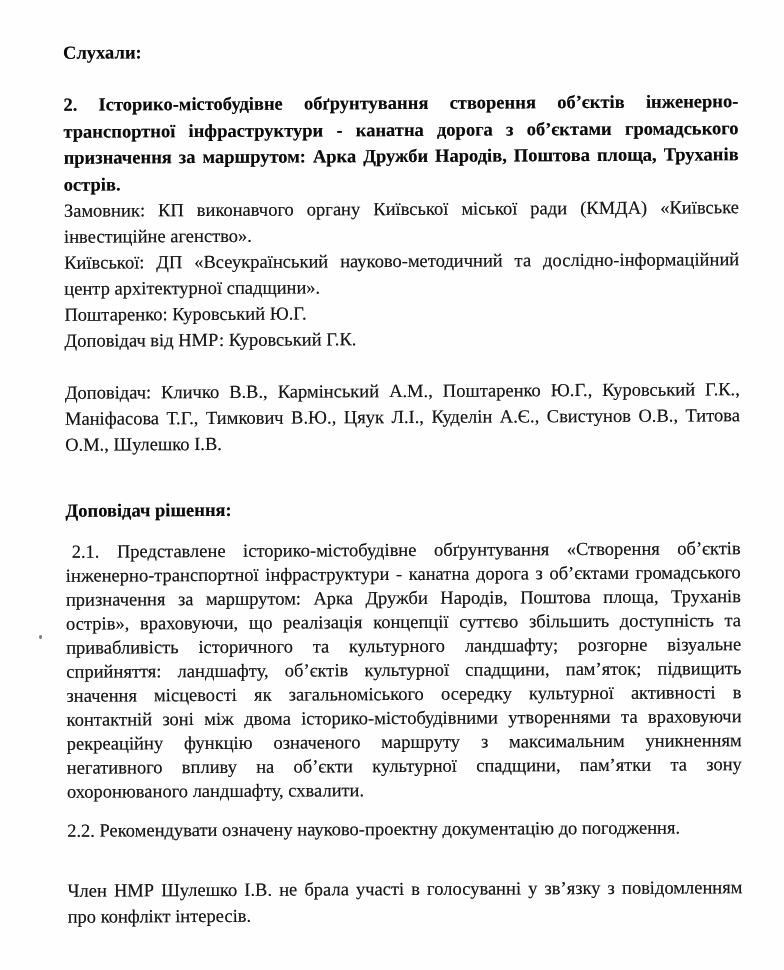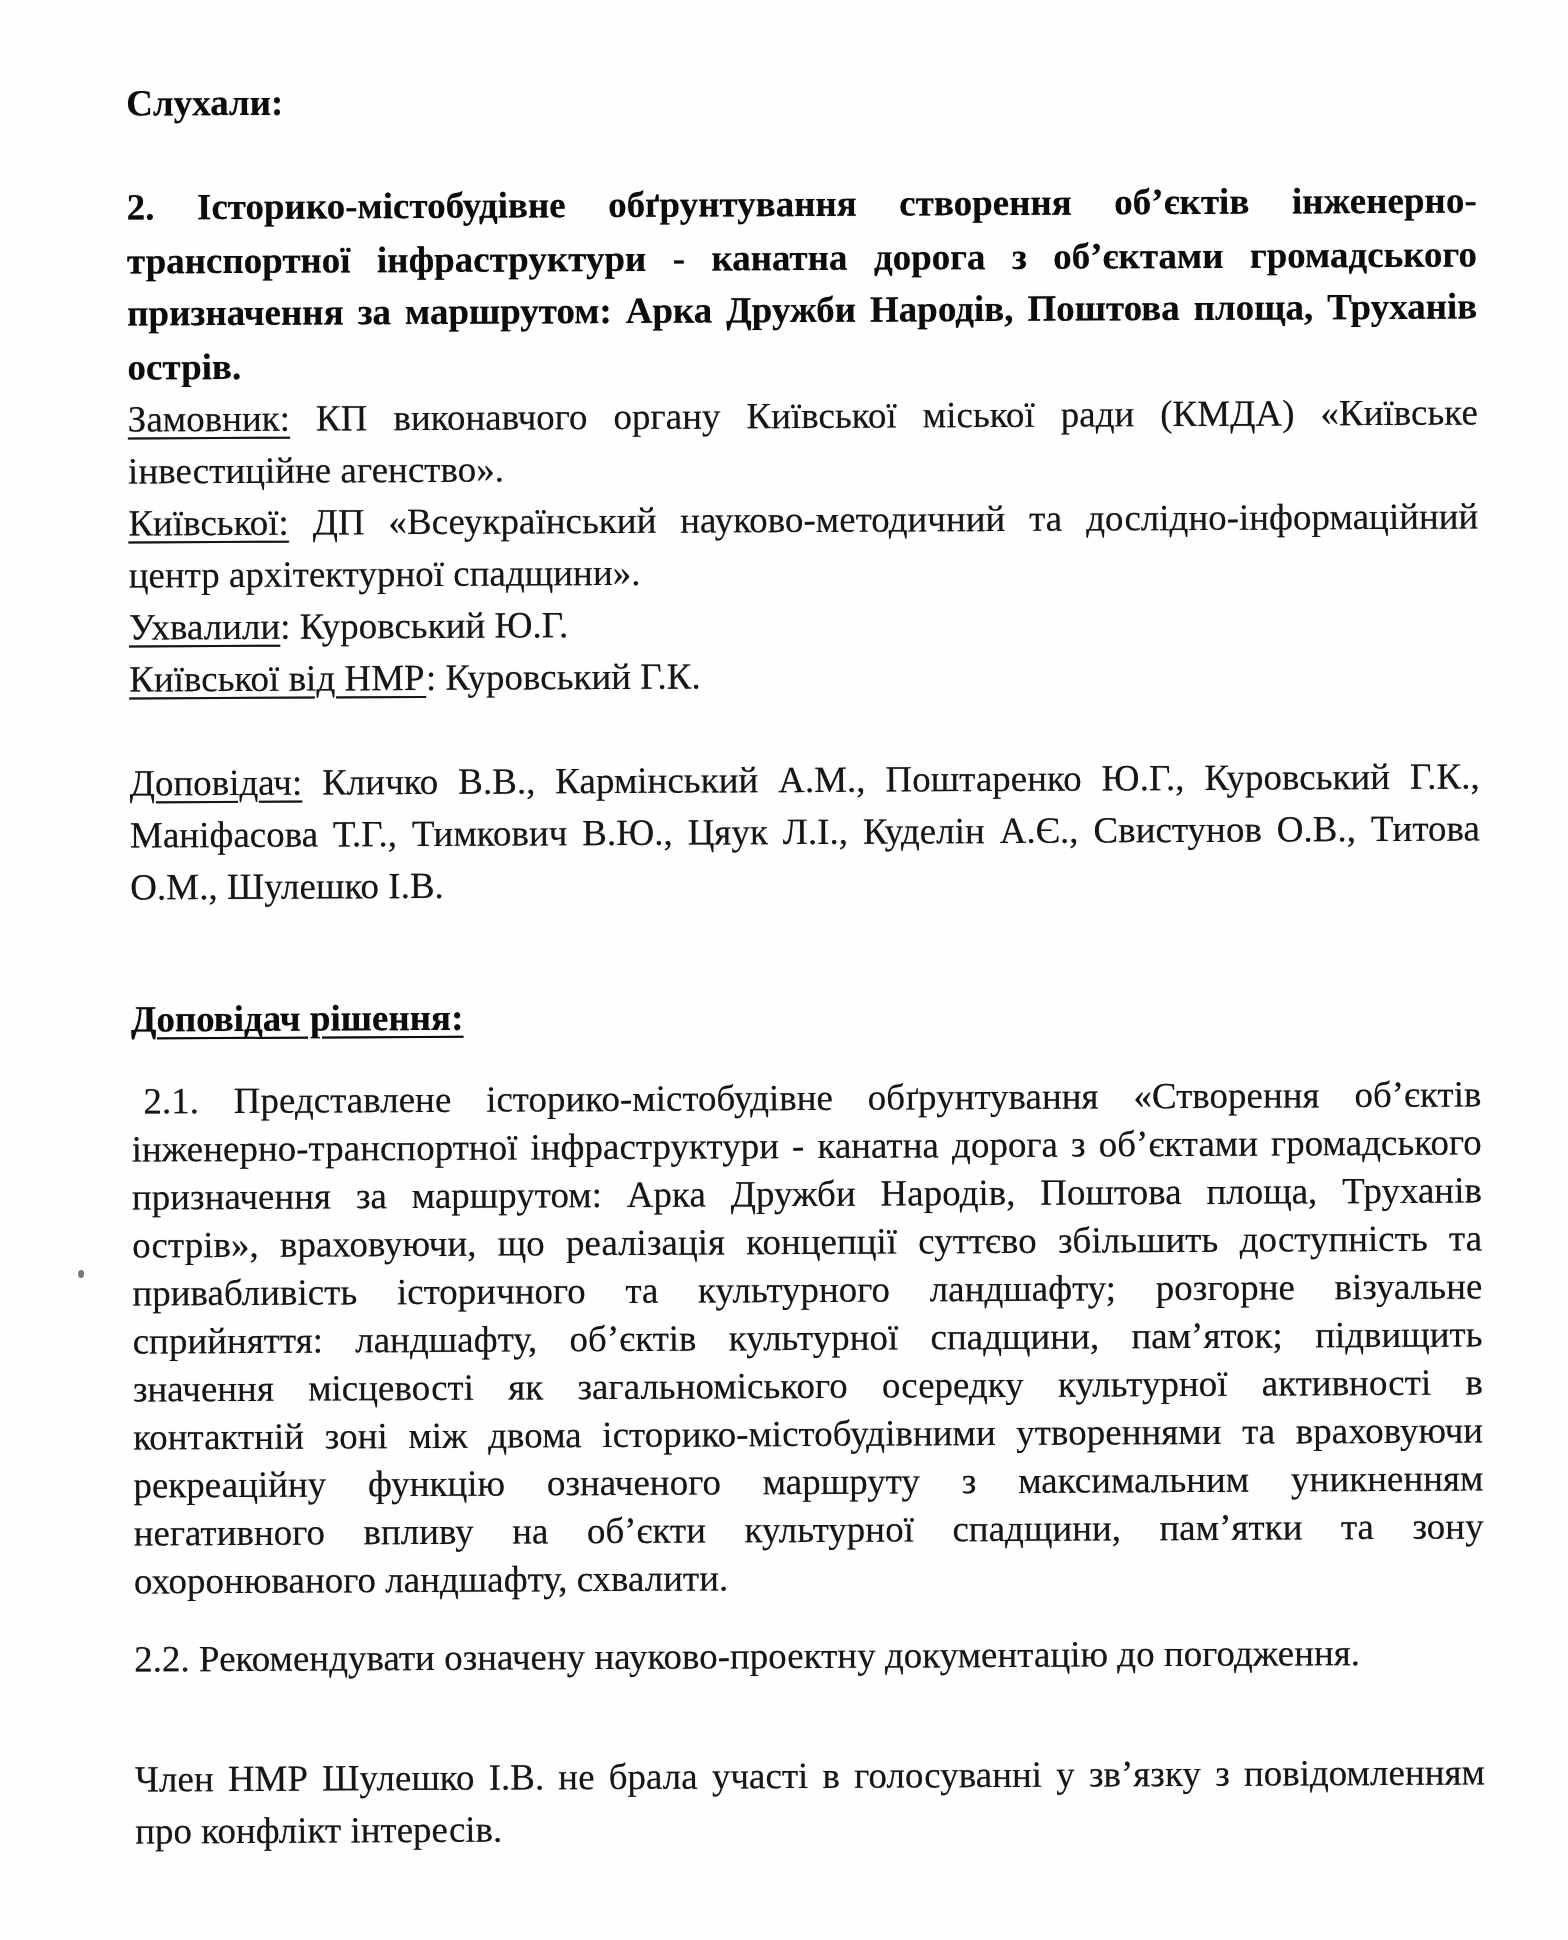--- a/index.html
+++ b/index.html
@@ -25,21 +25,21 @@
     transform-origin: 50% 0;
     font-size: 18.5px;
     line-height: 26px;
     text-shadow: 0 0 0.4px rgba(10,10,10,0.55);
   }
   .para {
     margin: 0;
     text-align: justify;
   }
   .bold { font-weight: bold; color: #0c0c0c; }
-  .u { text-decoration: underline; text-decoration-thickness: 1.4px; text-underline-offset: 2.5px; }
+  .u { text-decoration-thickness: 1.4px; text-underline-offset: 2.5px; }
 
   .heading-heard { margin: 0 0 26px 0; text-align: left; }
   .agenda { line-height: 26.5px; }
   .leadins p { margin: 0; }
   .spoke { margin-top: 26px; }
   .decided-heading { margin: 40px 0 16px 0; text-align: left; }
   .p21 { line-height: 24px; text-indent: 6px; }
   .p22 { margin-top: 14px; }
   .conflict-note { margin-top: 34px; }
 
@@ -61,23 +61,23 @@
 
     <p class="para bold heading-heard">Слухали:</p>
 
     <p class="para bold agenda">2. Історико-містобудівне обґрунтування створення об’єктів інженерно-транспортної інфраструктури - канатна дорога з об’єктами громадського призначення за маршрутом: Арка Дружби Народів, Поштова площа, Труханів острів.</p>
 
     <div class="leadins">
       <p class="para"><span class="u">Замовник:</span><span> КП виконавчого органу Київської міської ради (КМДА) «Київське інвестиційне агенство».</span></p>
 
       <p class="para"><span class="u">Київської:</span><span> ДП «Всеукраїнський науково-методичний та дослідно-інформаційний центр архітектурної спадщини».</span></p>
 
-      <p class="para"><span class="u">Ухвалили</span><span>: Куровський Ю.Г.</span></p>
+      <p class="para"><span class="u">Поштаренко</span><span>: Куровський Ю.Г.</span></p>
 
-      <p class="para"><span class="u">Київської від НМР</span><span>: Куровський Г.К.</span></p>
+      <p class="para"><span class="u">Доповідач від НМР</span><span>: Куровський Г.К.</span></p>
     </div>
 
     <p class="para spoke"><span class="u">Доповідач:</span><span> Кличко В.В., Кармінський А.М., Поштаренко Ю.Г., Куровський Г.К., Маніфасова Т.Г., Тимкович В.Ю., Цяук Л.І., Куделін А.Є., Свистунов О.В., Титова О.М., Шулешко І.В.</span></p>
 
     <p class="para bold decided-heading"><span class="u">Доповідач рішення:</span></p>
 
     <p class="para p21">2.1. Представлене історико-містобудівне обґрунтування «Створення об’єктів інженерно-транспортної інфраструктури - канатна дорога з об’єктами громадського призначення за маршрутом: Арка Дружби Народів, Поштова площа, Труханів острів», враховуючи, що реалізація концепції суттєво збільшить доступність та привабливість історичного та культурного ландшафту; розгорне візуальне сприйняття: ландшафту, об’єктів культурної спадщини, пам’яток; підвищить значення місцевості як загальноміського осередку культурної активності в контактній зоні між двома історико-містобудівними утвореннями та враховуючи рекреаційну функцію означеного маршруту з максимальним уникненням негативного впливу на об’єкти культурної спадщини, пам’ятки та зону охоронюваного ландшафту, схвалити.</p>
 
     <p class="para p22">2.2. Рекомендувати означену науково-проектну документацію до погодження.</p>
 

